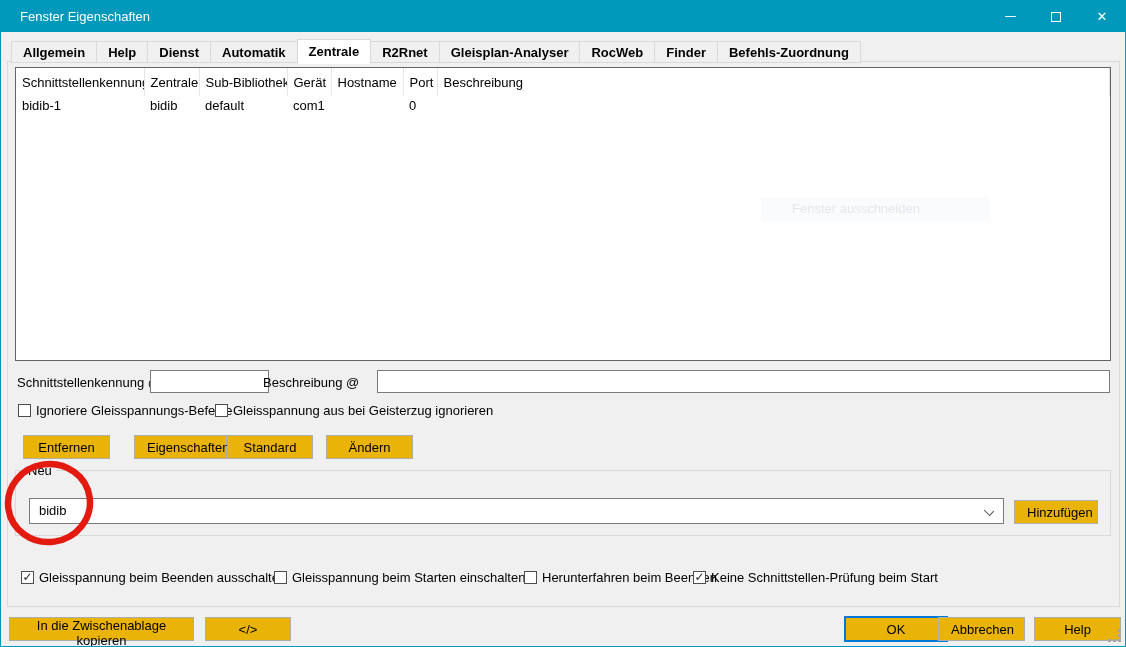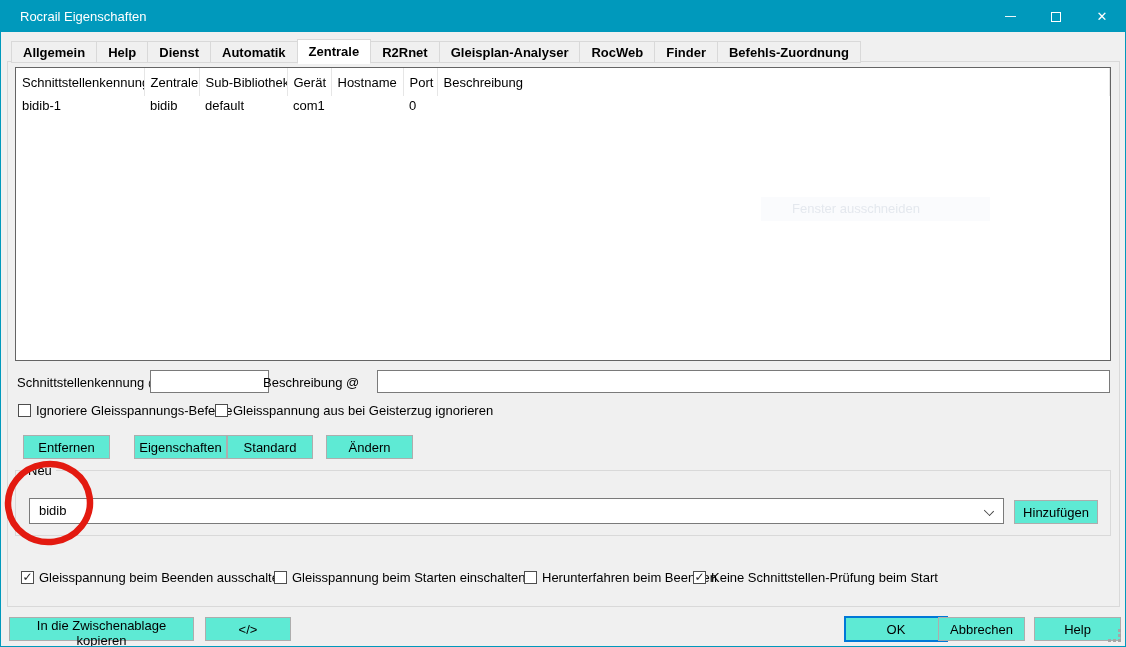--- a/index.html
+++ b/index.html
@@ -69,22 +69,22 @@
   .cb { position:absolute; display:flex; align-items:center; cursor:default; }
   .cb-box {
     width:13px; height:13px; background:#fff; border:1px solid #4d4d4d;
     display:inline-flex; align-items:center; justify-content:center; flex:none;
   }
   .cb-mark { font-size:12px; line-height:12px; color:#1a1a1a; position:relative; top:-1px; }
   .cb-label { margin-left:5px; white-space:nowrap; }
 
   
   .btn {
-    position:absolute; height:24px; background:#5eead4; border:1px solid #adadad;
-    font:inherit; text-align:center; cursor:default; padding:0 4px;
+    position:absolute; height:24px; background:#eab308; border:1px solid #adadad;
+    font:inherit; text-align:center; cursor:default; padding:0 12px;
   }
   .btn.default { border:2px solid #0078d7; }
 
   
   fieldset.grp {
     position:absolute; border:1px solid #d9d9d9; background:transparent;
   }
   fieldset.grp legend { margin-left:8px; padding:0 4px; font-size:13px; }
 
   
@@ -106,21 +106,21 @@
 
   
   .annotation { position:absolute; left:0; top:0; z-index:50; pointer-events:none; }
 </style>
 </head>
 <body>
 
 <div class="window">
 
   <div class="titlebar">
-    <span class="title">Rocrail Eigenschaften</span>
+    <span class="title">Fenster Eigenschaften</span>
     <div class="win-controls">
       <div class="win-btn">
           <span class="min-glyph"></span>
         </div>
       <div class="win-btn">
           <span class="max-glyph"></span>
         </div>
       <div class="win-btn">
           <span class="close-glyph">✕</span>
         </div>

